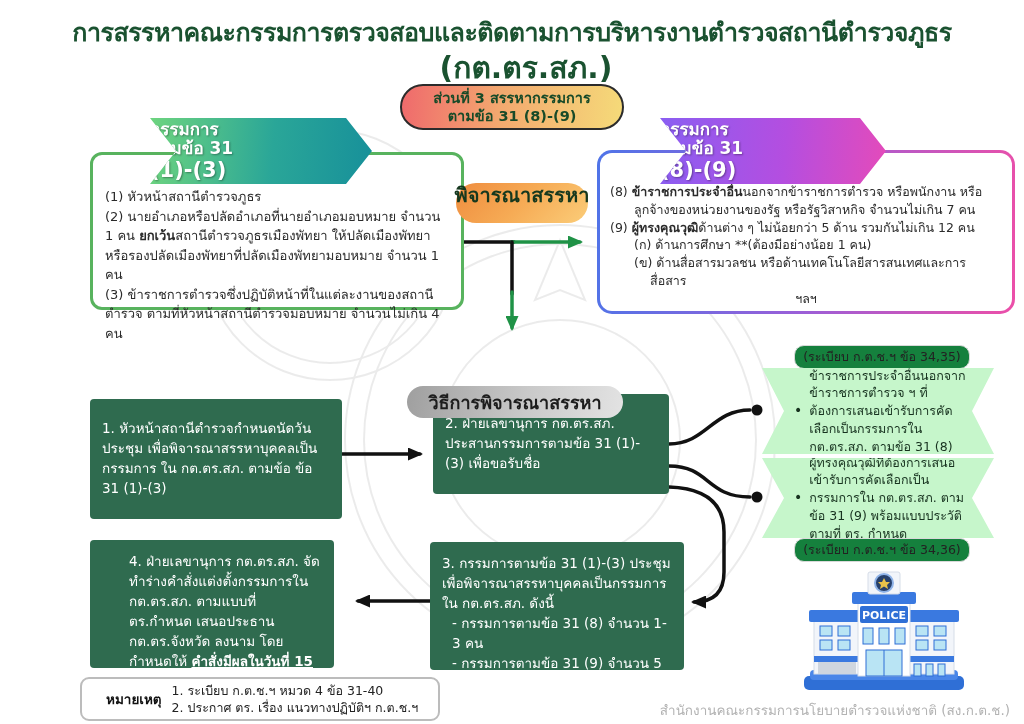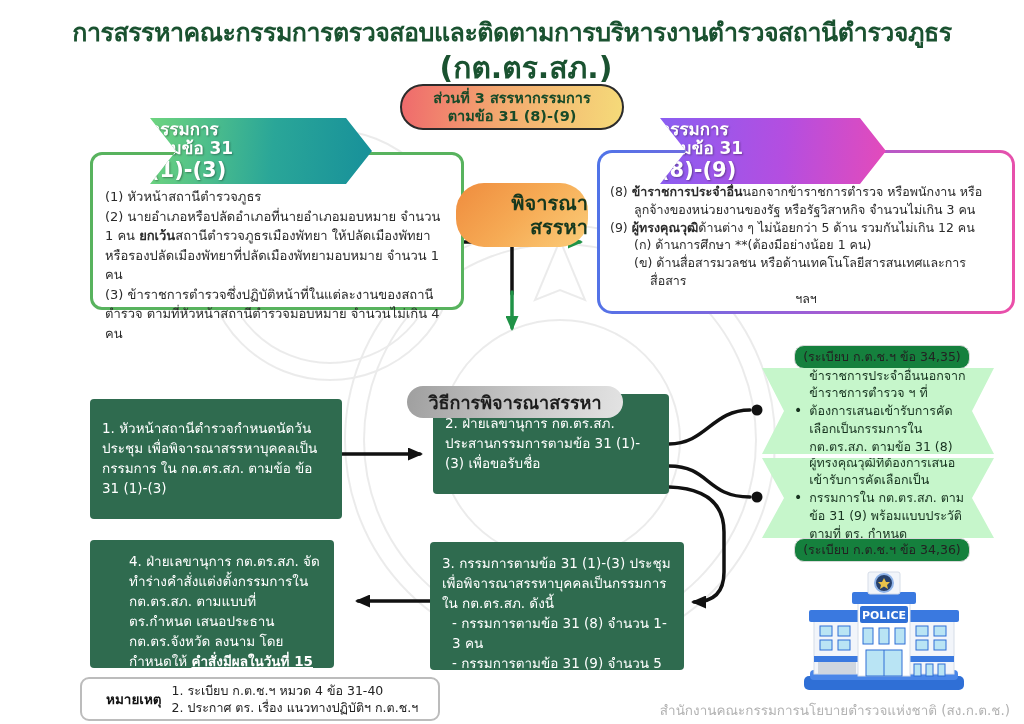--- a/index.html
+++ b/index.html
@@ -29,23 +29,23 @@
   .left-box .b, .right-inner .b { font-weight:bold; }
 
   .right-wrap { left:597px; top:150px; width:418px; height:164px; border-radius:15px; padding:3px;
     background:linear-gradient(95deg,#4f74e8 0%,#9a5fd8 50%,#ec4fa8 100%); z-index:2; }
   .right-inner { width:100%; height:100%; background:#fff; border-radius:12px; padding:30px 10px 4px 10px;
     font-size:12.5px; color:#2b2b2b; line-height:1.42; }
   .hang { padding-left:24px; text-indent:-24px; }
   .sub-hang { padding-left:40px; text-indent:-16px; }
   .etc-center { text-align:center; }
 
-  .consider-pill { left:456px; top:183px; width:132px; height:64px; border-radius:28px;
+  .consider-pill { left:456px; top:183px; width:132px; height:40px; border-radius:28px;
     background:linear-gradient(135deg,#ef8c3e 0%,#f6ab55 50%,#fbcd79 100%);
-    display:flex; flex-direction:column; justify-content:center; align-items:flex-end;
+    display:flex; flex-direction:row; justify-content:center; align-items:flex-start;
     font-size:20px; font-weight:bold; color:#16381e; line-height:1.2; z-index:4; }
 
   .method-pill { left:407px; top:342px; width:216px; height:32px; border-radius:16px;
     background:linear-gradient(100deg,#9f9f9f 0%,#c9c9c9 55%,#e3e3e3 100%);
     display:flex; justify-content:center; align-items:center;
     font-size:18px; font-weight:bold; color:#1d1d1d; z-index:3;margin-top:44px; }
 
   .step { background:#2f6b4f; border-radius:4px; color:#fff; font-size:13.5px; line-height:1.48;
     padding:12px 12px; z-index:2; }
   .step1 { left:90px;  top:399px; width:252px; height:120px; display:flex; flex-direction:column; justify-content:center; }
@@ -137,21 +137,21 @@
     <div>(3) ข้าราชการตำรวจซึ่งปฏิบัติหน้าที่ในแต่ละงานของสถานีตำรวจ ตามที่หัวหน้าสถานีตำรวจมอบหมาย จำนวนไม่เกิน 4 คน</div>
   </div>
 
   <div class="abs banner banner-right">
     <div class="bl1">กรรมการ</div>
     <div class="bl2">ตามข้อ 31</div>
     <div class="bl3">(8)-(9)</div>
   </div>
   <div class="abs right-wrap">
     <div class="right-inner">
-      <div class="hang"><span>(8) </span><span class="b">ข้าราชการประจำอื่น</span><span>นอกจากข้าราชการตำรวจ หรือพนักงาน หรือลูกจ้างของหน่วยงานของรัฐ หรือรัฐวิสาหกิจ จำนวนไม่เกิน 3 คน</span></div>
+      <div class="hang"><span>(8) </span><span class="b">ข้าราชการประจำอื่น</span><span>นอกจากข้าราชการตำรวจ หรือพนักงาน หรือลูกจ้างของหน่วยงานของรัฐ หรือรัฐวิสาหกิจ จำนวนไม่เกิน 7 คน</span></div>
       <div class="hang"><span>(9) </span><span class="b">ผู้ทรงคุณวุฒิ</span><span>ด้านต่าง ๆ ไม่น้อยกว่า 5 ด้าน รวมกันไม่เกิน 12 คน</span></div>
       <div class="sub-hang">(ก) ด้านการศึกษา **(ต้องมีอย่างน้อย 1 คน)</div>
       <div class="sub-hang">(ข) ด้านสื่อสารมวลชน หรือด้านเทคโนโลยีสารสนเทศและการสื่อสาร</div>
       <div class="etc-center">ฯลฯ</div>
     </div>
   </div>
 
   <div class="abs consider-pill">
     <div>พิจารณา</div>
     <div>สรรหา</div>

